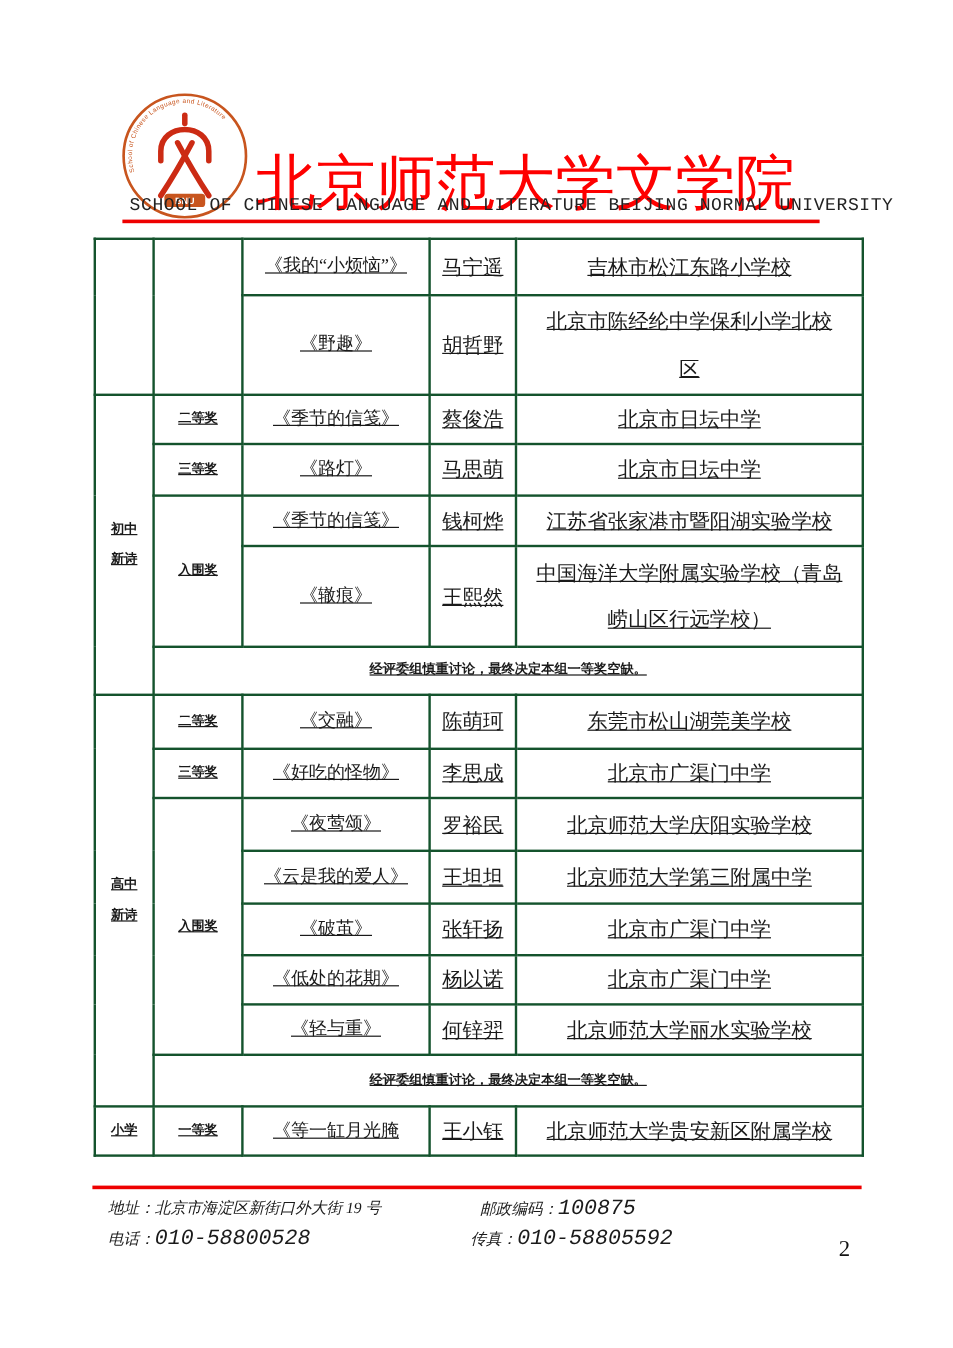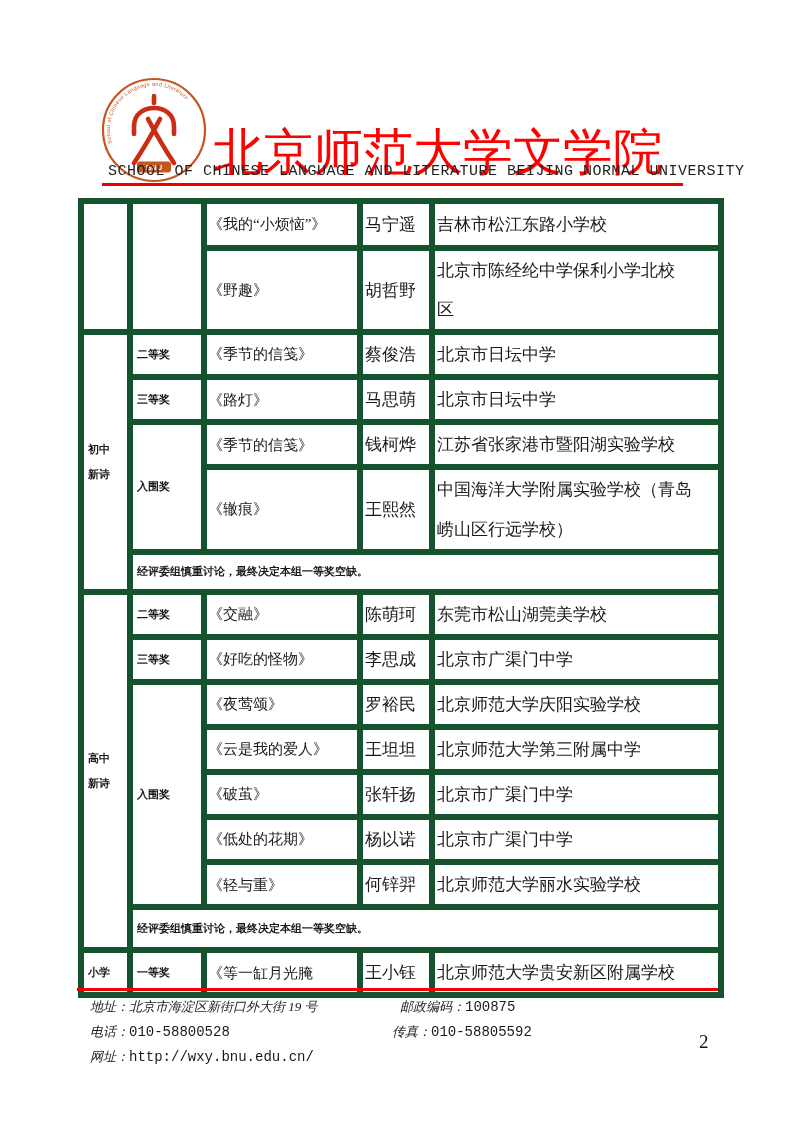--- a/index.html
+++ b/index.html
@@ -25,40 +25,40 @@
     position:absolute; left:102px; top:183px; width:581px; height:3px;
     background:#ee0000;
   }
 
   
   .award-table {
     position:absolute; left:78px; top:198px;
     border-collapse:collapse; table-layout:fixed; width:640px;
   }
   .award-table td {
-    border:6px solid #14532d; vertical-align:middle;
-    font-size:17px; line-height:2.3; padding:0 4px; overflow:hidden;
+    border:2px solid #14532d; text-align:center; vertical-align:middle;
+    font-size:17px; line-height:2.3; padding:0 4px; overflow:hidden;text-decoration:underline;
   }
   td.cat, td.award, td.notice {
     font-family:"Liberation Sans","DejaVu Sans",sans-serif;
     font-weight:bold; font-size:11px;
   }
   td.cat { white-space:pre-line; }
   td.school { white-space:pre-line; padding:0 2px; }
   td.title { white-space:nowrap; font-size:15px; padding:0 1px; }
   td.name { padding:0 2px; }
 
   
   .footer-rule {
     position:absolute; left:77px; top:988px; width:641px; height:3px;
     background:#ee0000;
   }
   .fitem { position:absolute; font-size:13px; white-space:nowrap; }
   .flabel { font-style:italic; font-family:"Liberation Serif","DejaVu Serif",serif; }
-  .fvalue { font-family:"Liberation Mono","DejaVu Sans Mono",monospace; font-size:14px; }
+  .fvalue { font-family:"Liberation Mono","DejaVu Sans Mono",monospace; font-size:18px;font-style:italic; }
   .fvalue-cn { font-style:italic; }
   .page-num {
     position:absolute; left:699px; top:1031px; font-size:19px; color:#111;
   }
 </style>
 </head>
 <body>
 
 <div class="page">
 
@@ -194,19 +194,16 @@
   </div>
   <div class="fitem" style="left:400px; top:998px">
     <span class="flabel">邮政编码：</span><span class="fvalue">100875</span>
   </div>
   <div class="fitem" style="left:90px; top:1023px">
     <span class="flabel">电话：</span><span class="fvalue">010-58800528</span>
   </div>
   <div class="fitem" style="left:392px; top:1023px">
     <span class="flabel">传真：</span><span class="fvalue">010-58805592</span>
   </div>
-  <div class="fitem" style="left:90px; top:1048px">
-    <span class="flabel">网址：</span><span class="fvalue">http://wxy.bnu.edu.cn/</span>
-  </div>
 
   <div class="page-num">2</div>
 
 </div>
 
 </body></html>

